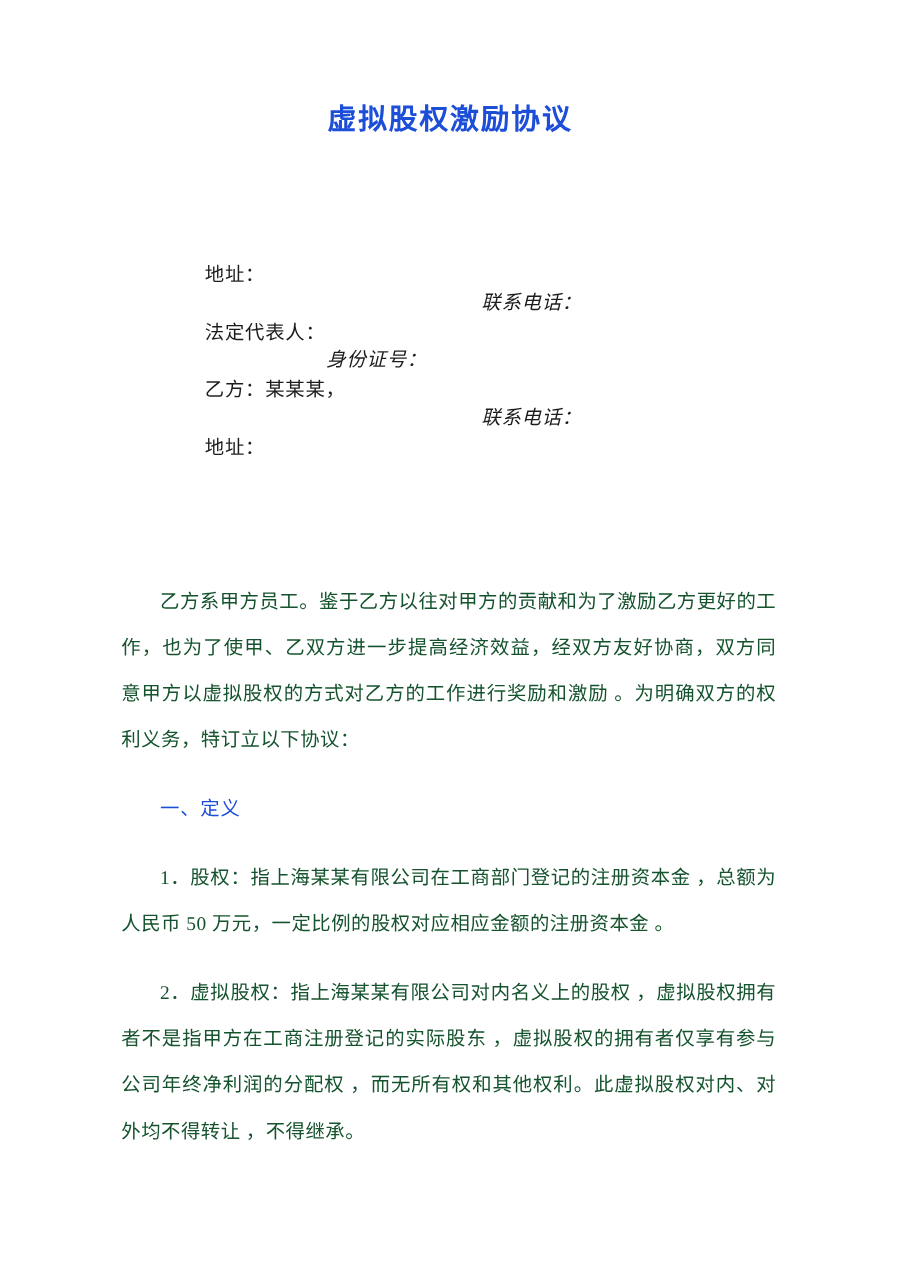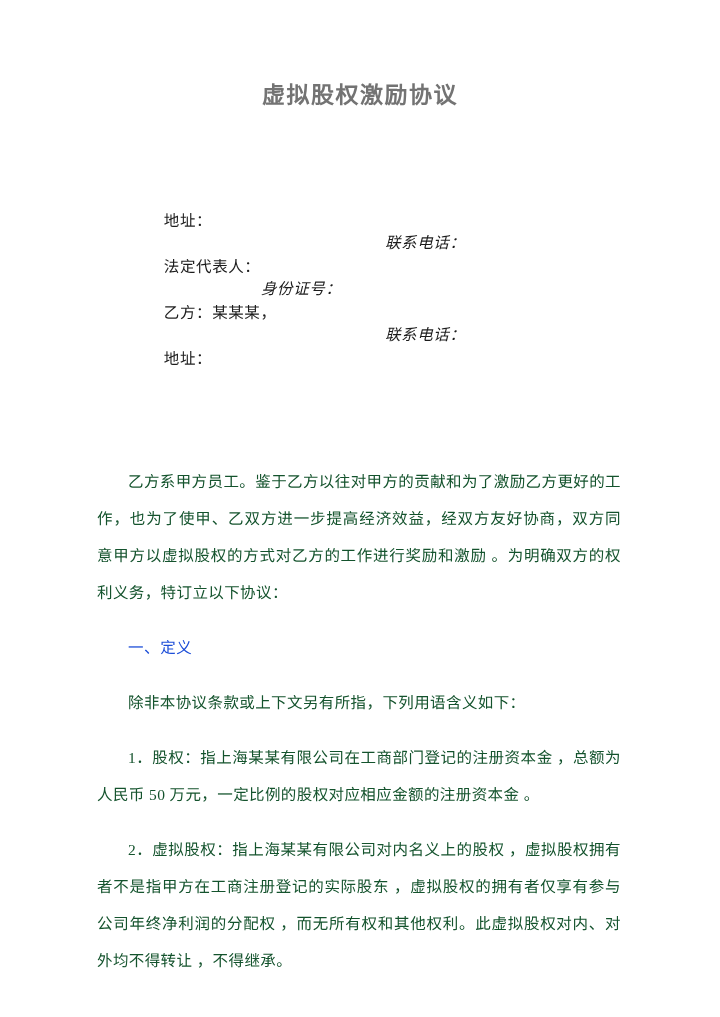--- a/index.html
+++ b/index.html
@@ -27,21 +27,21 @@
   .doc-title {
     position: absolute;
     top: 80px;
     left: 0;
     width: 720px;
     text-align: center;
     font-size: 23px;
     font-weight: bold;
     letter-spacing: 1.5px;
     line-height: 32px;
-    color: #737373;
+    color: #1d4ed8;
     font-family: "Liberation Serif", "DejaVu Serif", serif;
   }
 
   
   .parties {
     position: absolute;
     top: 185px;
     left: 137px;
     width: 486px;
   }
@@ -122,21 +122,20 @@
     </div>
 
   </div>
 
   <div class="body-block">
 
     <p class="para">乙方系甲方员工。鉴于乙方以往对甲方的贡献和为了激励乙方更好的工作，也为了使甲、乙双方进一步提高经济效益，经双方友好协商，双方同意甲方以虚拟股权的方式对乙方的工作进行奖励和激励 。为明确双方的权利义务，特订立以下协议：</p>
 
     <p class="heading">一、定义</p>
 
-    <p class="para">除非本协议条款或上下文另有所指，下列用语含义如下：</p>
 
     <p class="para">1．股权：指上海某某有限公司在工商部门登记的注册资本金 ，总额为人民币 50 万元，一定比例的股权对应相应金额的注册资本金 。</p>
 
     <p class="para">2．虚拟股权：指上海某某有限公司对内名义上的股权 ，虚拟股权拥有者不是指甲方在工商注册登记的实际股东 ，虚拟股权的拥有者仅享有参与公司年终净利润的分配权 ，而无所有权和其他权利。此虚拟股权对内、对外均不得转让 ，不得继承。</p>
 
   </div>
 
 </div>
 
 </body></html>

